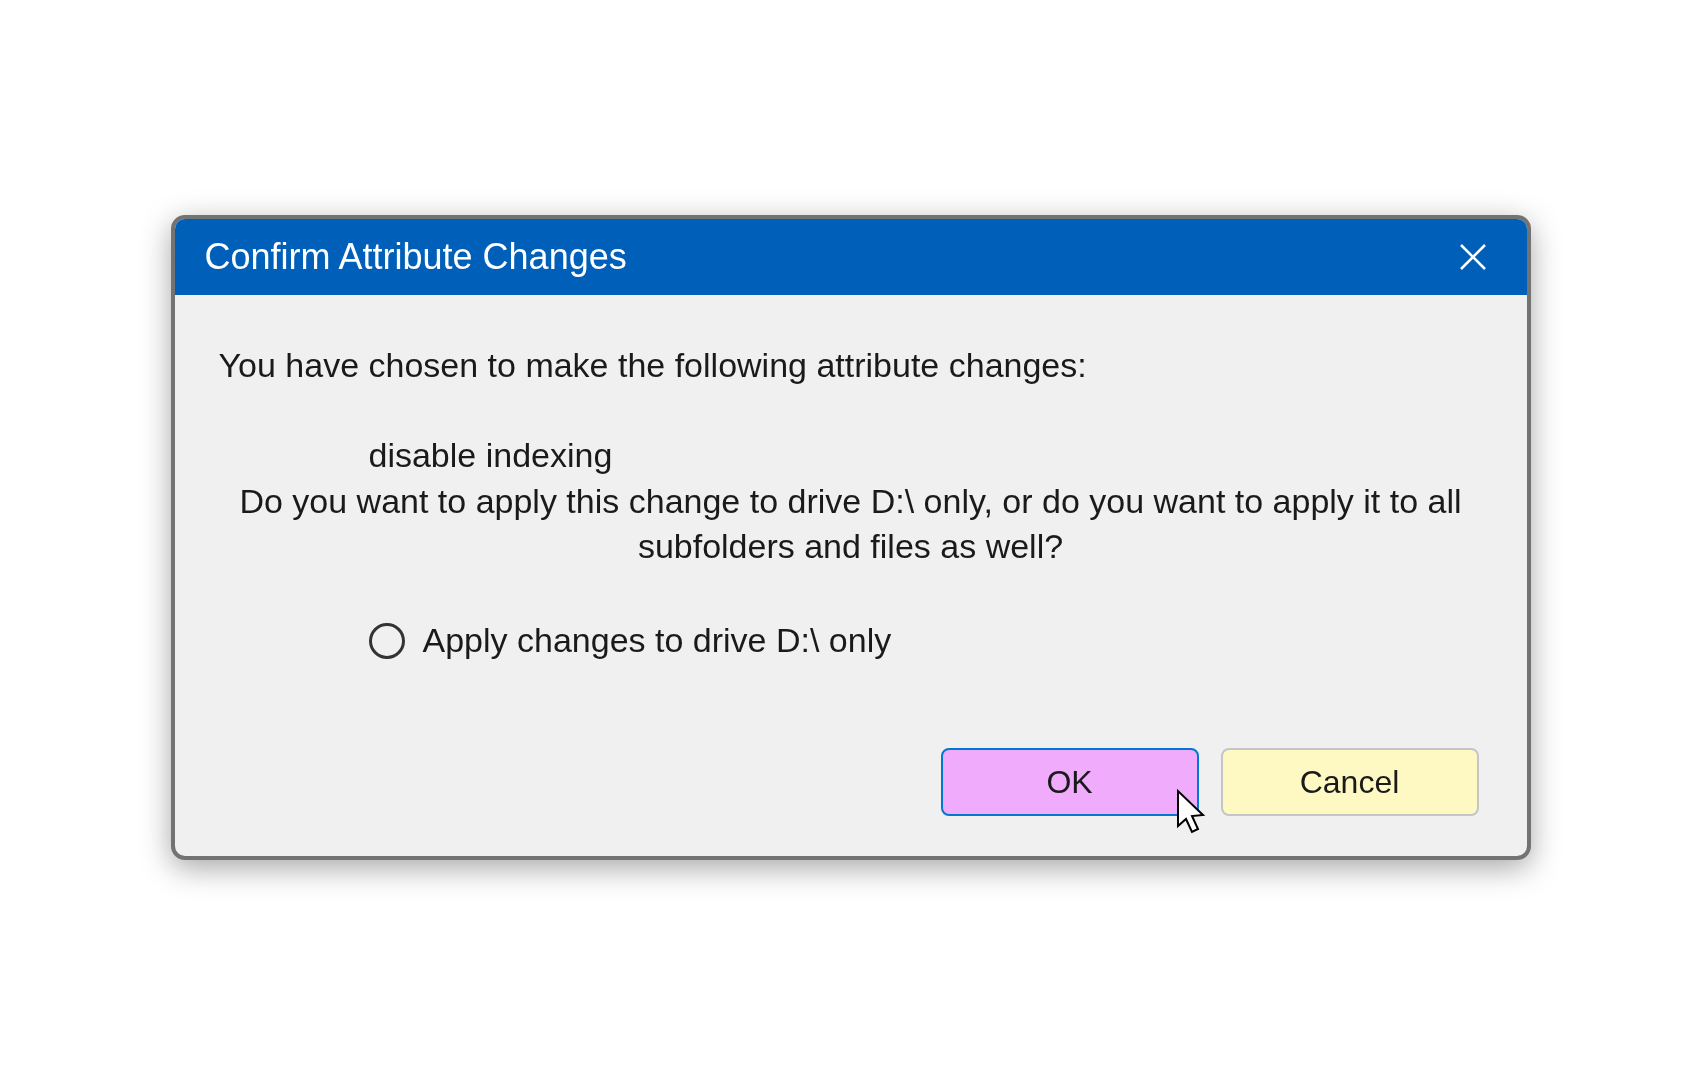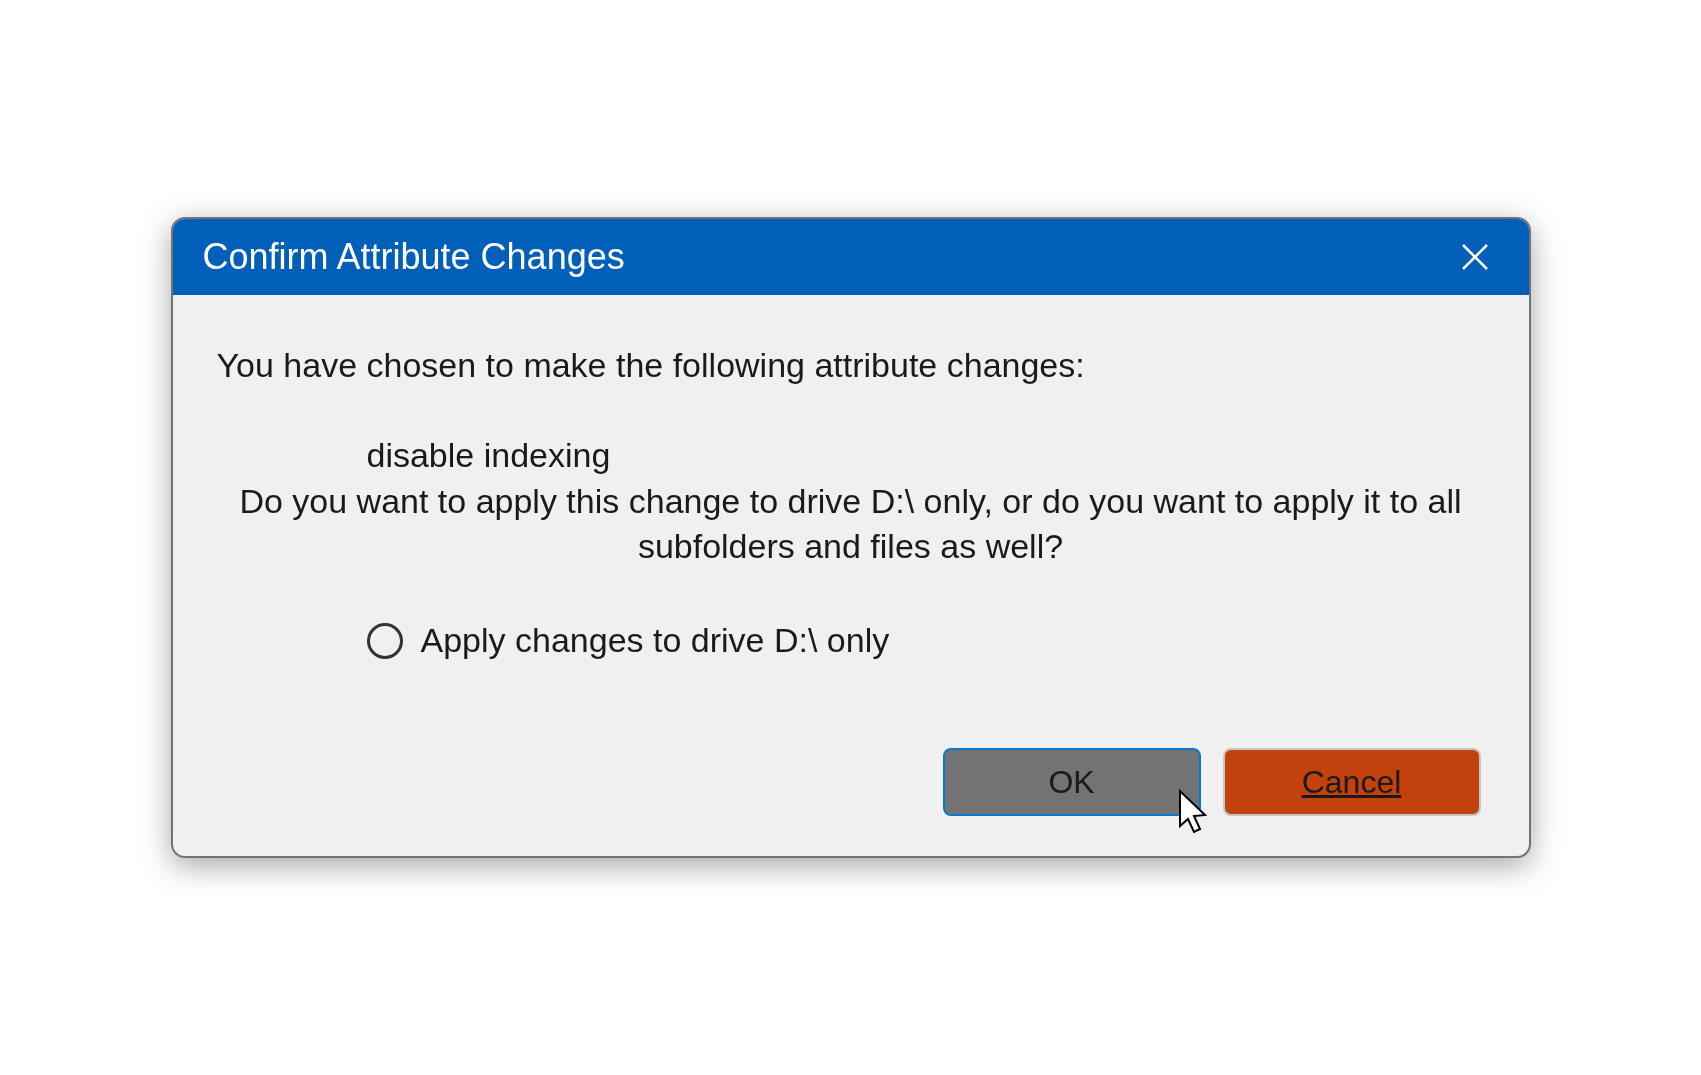--- a/index.html
+++ b/index.html
@@ -11,21 +11,21 @@
       font-family: "Segoe UI", Tahoma, sans-serif;
       background: #ffffff;
       width: 1701px;
       height: 1075px;
       display: flex;
       align-items: center;
       justify-content: center;
     }
     .dialog {
       width: 1360px;
-      border: 2px solid #737373;
+      border: 4px solid #737373;
       border-radius: 14px;
       overflow: hidden;
       box-shadow: 0 8px 30px rgba(0,0,0,0.35);
       background: #f0f0f0;
       position: relative;
     }
     .titlebar {
       background: #005fb8;
       color: #ffffff;
       height: 76px;
@@ -121,29 +121,28 @@
       height: 68px;
       font-size: 32px;
       border-radius: 8px;
       cursor: pointer;
       font-family: inherit;
       display: flex;
       align-items: center;
       justify-content: center;
     }
     .btn-ok {
-      background: #737373;
+      background: #f0abfc;
       border: 2px solid #0078d4;
       color: #1a1a1a;
     }
     .btn-cancel {
-      background: #c2410c;
+      background: #fef9c3;
       border: 2px solid #c5c5c5;
       color: #1a1a1a;
-      text-decoration: underline;
     }
     .cursor {
       position: absolute;
       bottom: 18px;
       right: 314px;
       width: 40px;
       height: 50px;
       pointer-events: none;
     }
   </style>

